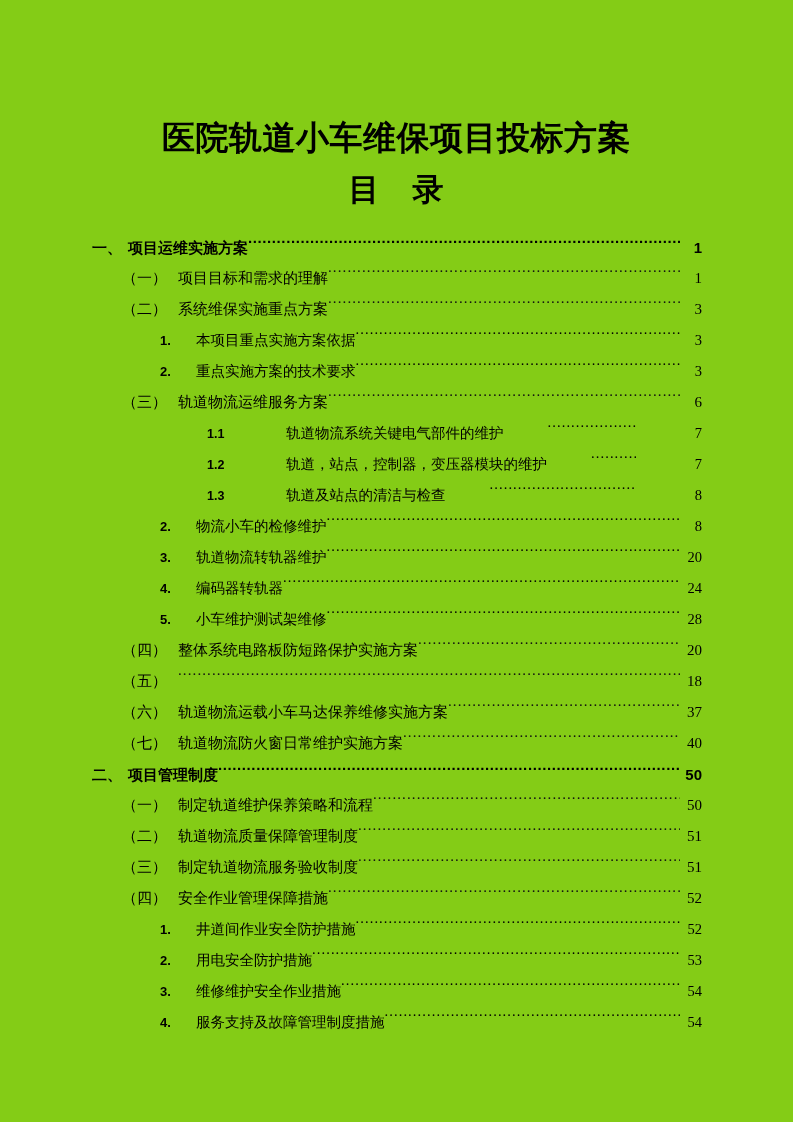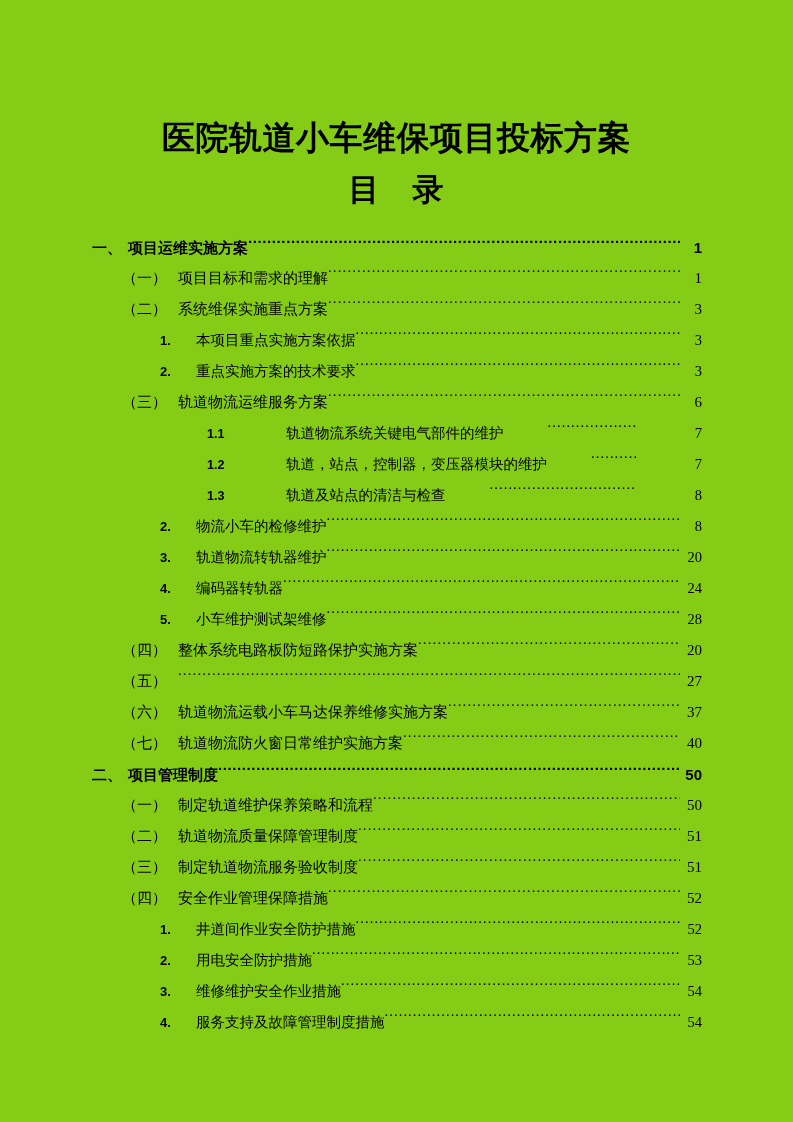--- a/index.html
+++ b/index.html
@@ -243,21 +243,21 @@
       </div>
       <div class="toc-entry lvl2">
         <span class="toc-num">（四）</span>
         <span class="toc-text">整体系统电路板防短路保护实施方案</span>
         <span class="toc-leader"></span>
         <span class="toc-page">20</span>
       </div>
       <div class="toc-entry lvl2">
         <span class="toc-num">（五）</span>
         <span class="toc-leader"></span>
-        <span class="toc-page">27</span>
+        <span class="toc-page">18</span>
       </div>
       <div class="toc-entry lvl2">
         <span class="toc-num">（六）</span>
         <span class="toc-text">轨道物流运载小车马达保养维修实施方案</span>
         <span class="toc-leader"></span>
         <span class="toc-page">37</span>
       </div>
       <div class="toc-entry lvl2">
         <span class="toc-num">（七）</span>
         <span class="toc-text">轨道物流防火窗日常维护实施方案</span>

